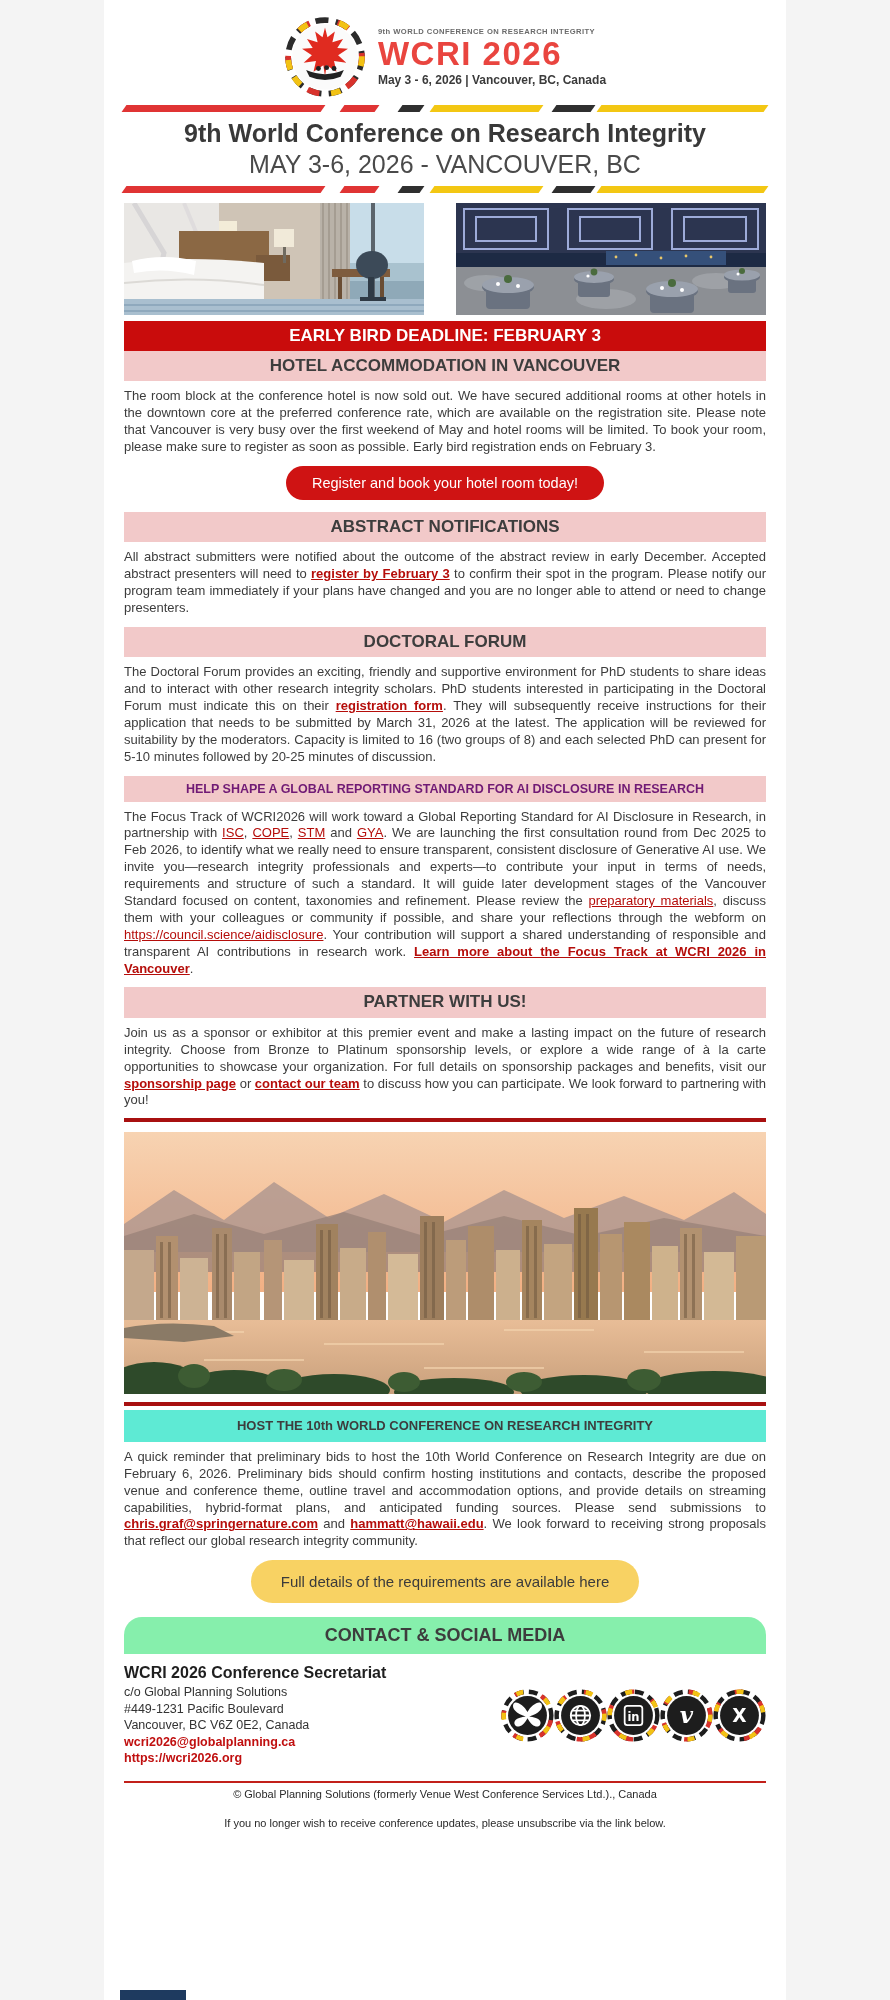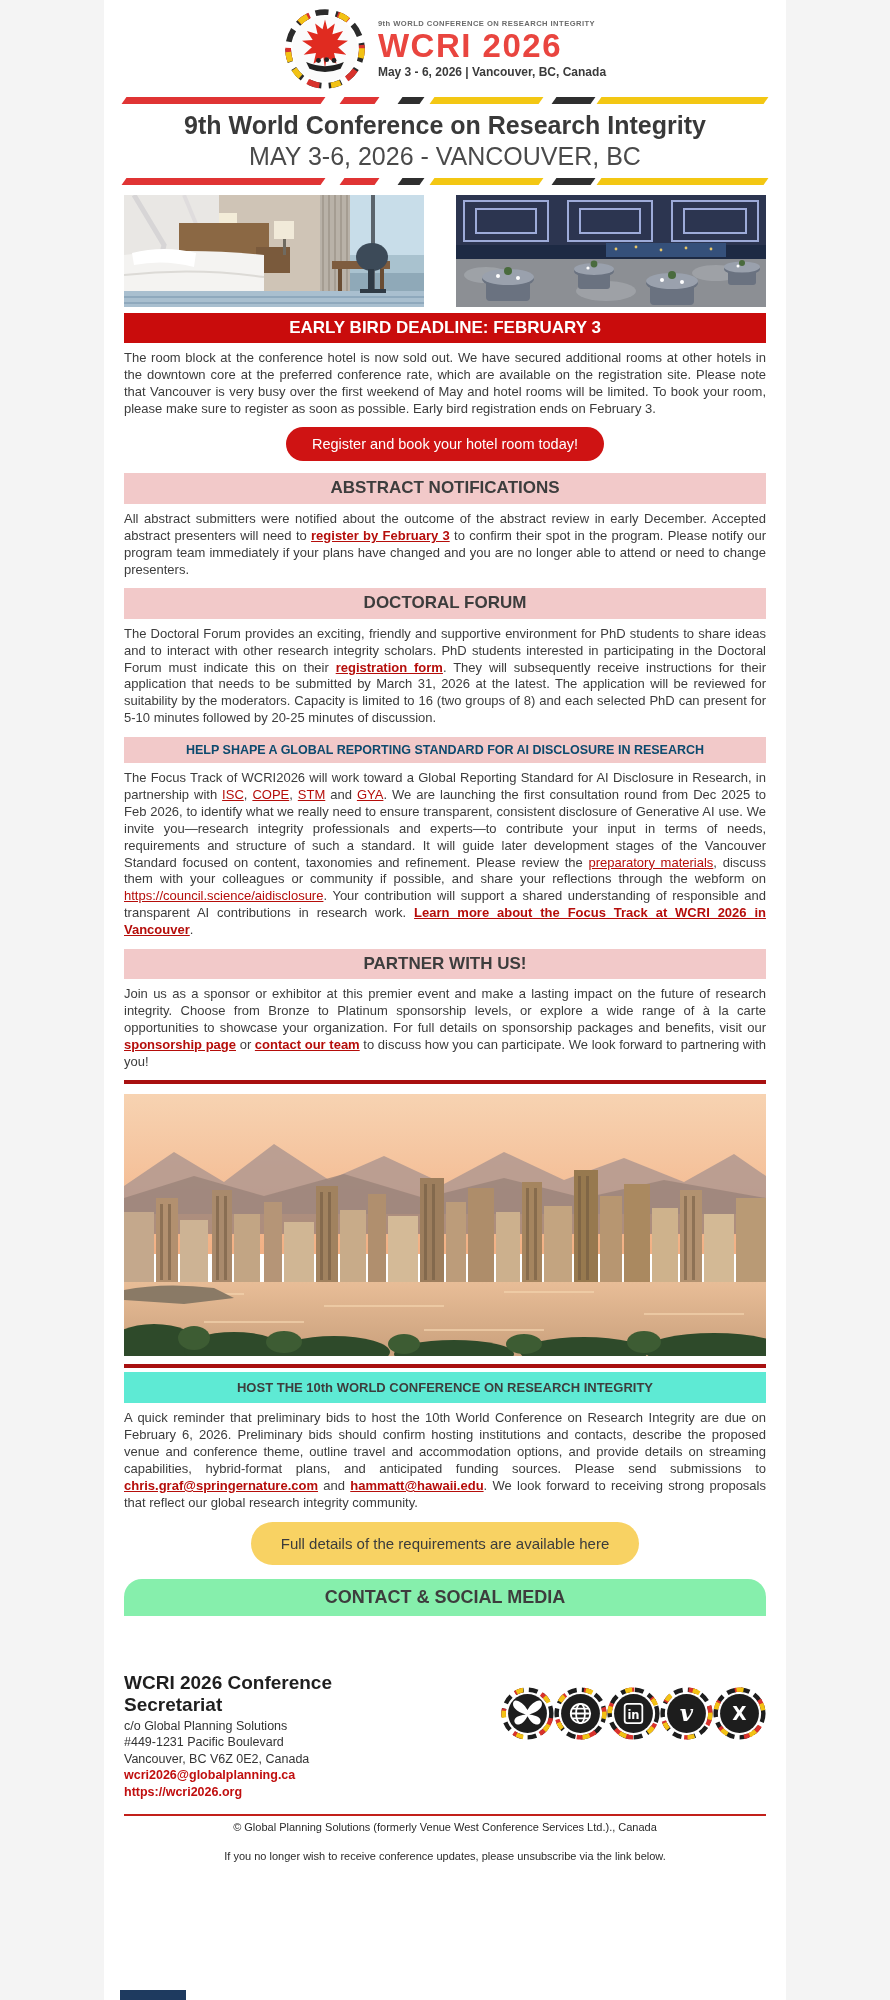--- a/index.html
+++ b/index.html
@@ -3,21 +3,21 @@
 <meta charset="utf-8">
 <style>
   html,body{margin:0;padding:0;}
   body{
     width:890px;height:2000px;overflow:hidden;
     background:#f4f4f4;
     font-family:"Liberation Sans",sans-serif;
     -webkit-font-smoothing:antialiased;
   }
   .email{width:682px;height:2000px;margin:0 auto;background:#ffffff;position:relative;overflow:hidden;}
-  .inner{padding:0 20px;}
+  .inner{padding:8px 20px;}
 
   
   .logo-row{display:flex;justify-content:center;align-items:center;gap:12px;padding-top:8px;}
   .logo-mark{width:82px;height:82px;flex:0 0 auto;}
   .logo-text{text-align:left;}
   .lt1{font-size:7.6px;font-weight:bold;color:#6b6b6b;letter-spacing:.45px;}
   .lt2{font-size:33px;font-weight:bold;color:#e9453f;letter-spacing:1.5px;line-height:1.05;margin:1px 0 2px;}
   .lt3{font-size:12px;font-weight:bold;color:#3b3b3b;}
 
   
@@ -36,41 +36,41 @@
   
   .photo-row{display:flex;gap:32px;margin-top:10px;}
   .photo-row svg{display:block;}
 
   
   .banner{font-size:17px;font-weight:bold;text-align:center;padding:5px 0;line-height:1.2;}
   .banner-red{background:#c90c0c;color:#ffffff;margin-top:6px;}
   .banner-pink{background:#f2c9c9;color:#3d3d3d;}
   .banner-gap{margin-top:10px;}
   .banner-focus .f1{font-size:19px;font-weight:bold;color:#3d3d3d;}
-  .banner-focus .f2{font-size:12.5px;font-weight:bold;color:#0c4a6e;margin-top:1px;}
+  .banner-focus .f2{font-size:12.5px;font-weight:bold;color:#701a75;margin-top:1px;}
   .banner-gray{background:#5eead4;color:#3d3d3d;font-size:13px;padding:8px 0;margin-top:4px;}
 
   p.body{font-size:13px;line-height:1.3;color:#3c3c3c;text-align:justify;margin:7px 0 9px;}
   .run-b{font-weight:normal;}
   .run-a{color:#b50d0a;text-decoration:underline;cursor:pointer;}
   .run-ab{color:#b50d0a;text-decoration:underline;font-weight:bold;cursor:pointer;}
 
   .btn{display:block;margin:10px auto 12px;border:none;cursor:pointer;font-family:"Liberation Sans",sans-serif;}
   .btn-red{background:#cf1313;color:#ffffff;font-size:14.5px;padding:9px 26px;border-radius:22px;}
   .btn-yellow{background:#f8d263;color:#3b3b3b;font-size:15px;padding:13px 30px;border-radius:26px;margin-top:10px;}
 
   .red-hr{height:4px;background:#a81010;margin:6px 0 0;}
   .city-photo{display:block;margin-top:10px;}
 
   
   .contact-banner{background:#86efac;color:#3d3d3d;font-size:18px;font-weight:bold;text-align:center;
     padding:8px 0;border-radius:18px 18px 0 0;margin-top:14px;}
   .contact-row{display:flex;justify-content:space-between;align-items:center;margin-top:10px;}
   .contact-info{width:300px;}
-  .c-org{font-size:19px;font-weight:bold;color:#1f1f1f;margin-bottom:2px;margin-top:46px;}
+  .c-org{font-size:16px;font-weight:bold;color:#1f1f1f;margin-bottom:2px;}
   .c-line{font-size:12.5px;color:#333333;line-height:1.32;}
   .c-link{font-size:12.5px;font-weight:bold;color:#c00f0f;line-height:1.32;cursor:pointer;}
   .social-row{display:flex;align-items:center;}
   .social-row svg{width:53px;height:53px;cursor:pointer;}
 
   .foot-hr{height:2px;background:#c2201a;margin:14px 0 0;}
   .f-mgmt{font-size:11px;font-weight:bold;color:#1f1f1f;text-align:center;margin-top:9px;}
   .f-copy{font-size:11px;color:#2a2a2a;text-align:center;margin-top:5px;}
   .f-unsub{font-size:11px;color:#2a2a2a;text-align:center;margin-top:17px;}
 
@@ -220,20 +220,21 @@
         <g fill="#4a6b3e">
             <circle cx="52" cy="76" r="4"></circle>
             <circle cx="138" cy="69" r="3.4"></circle>
             <circle cx="216" cy="80" r="4"></circle>
             <circle cx="286" cy="68" r="3"></circle>
           </g>
       </svg>
     </div>
 
     <div class="banner banner-red">EARLY BIRD DEADLINE: FEBRUARY 3</div>
+    <div class="banner banner-pink">HOTEL ACCOMMODATION IN VANCOUVER</div>
     <p class="body"><span>The room block at the conference hotel is now sold out. We have secured additional rooms at other hotels in the downtown core at the </span><span class="run-b">preferred conference rate</span><span>, which are available on the registration site. Please note that Vancouver is very busy over the first weekend of May and hotel rooms will be limited. To book your room, please make sure to register as soon as possible. Early bird registration ends on </span><span class="run-b">February 3</span><span>.</span></p>
     <button class="btn btn-red">Register and book your hotel room today!</button>
 
     <div class="banner banner-pink banner-gap">ABSTRACT NOTIFICATIONS</div>
     <p class="body"><span>All abstract submitters were notified about the outcome of the abstract review in early December. Accepted abstract presenters will need to </span><span class="run-ab">register by February 3</span><span> to confirm their spot in the program. Please notify our program team immediately if your plans have changed and you are no longer able to attend or need to change presenters.</span></p>
 
     <div class="banner banner-pink banner-gap">DOCTORAL FORUM</div>
     <p class="body"><span>The Doctoral Forum provides an exciting, friendly and supportive environment for PhD students to share ideas and to interact with other research integrity scholars. PhD students interested in participating in the Doctoral Forum </span><span class="run-b">must indicate this on their </span><span class="run-ab">registration form</span><span>. They will subsequently receive instructions for their application that needs to be submitted </span><span class="run-b">by March 31, 2026</span><span> at the latest. The application will be reviewed for suitability by the moderators. Capacity is limited to 16 (two groups of 8) and each selected PhD can present for 5-10 minutes followed by 20-25 minutes of discussion.</span></p>
 
     <div class="banner banner-pink banner-gap banner-focus">

